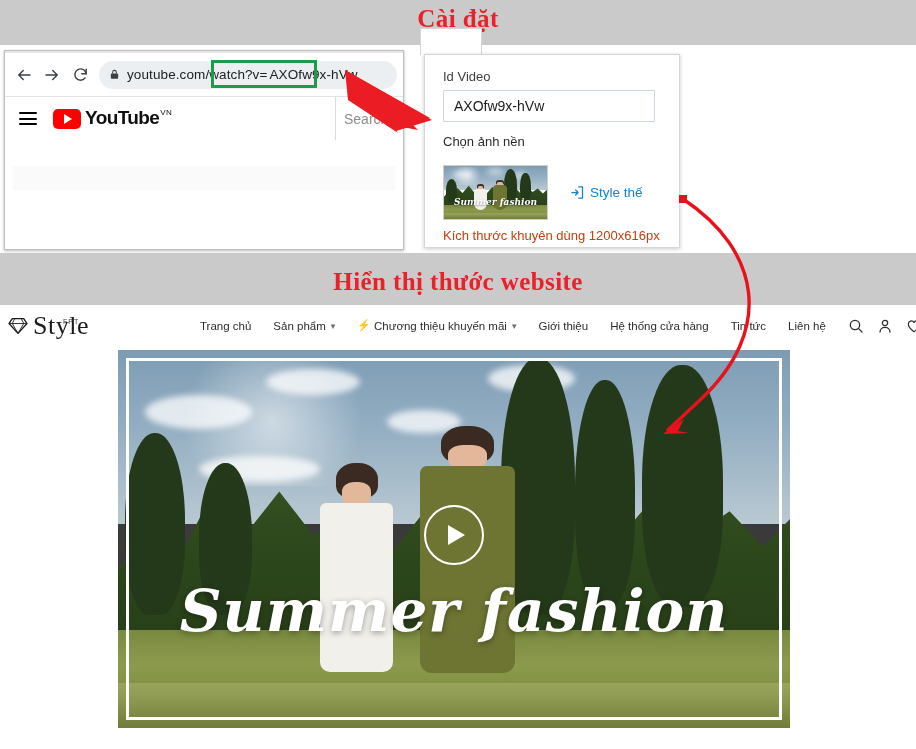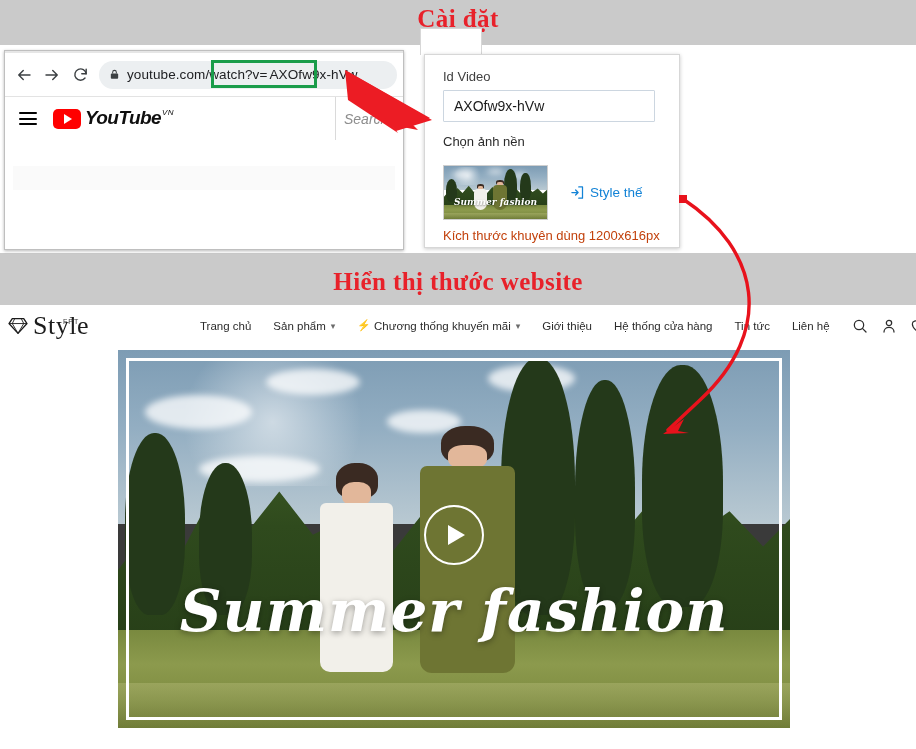--- a/index.html
+++ b/index.html
@@ -61,21 +61,21 @@
     padding:1px 2px;
   }
   .green-box{
     position:absolute;left:211px;top:60px;width:106px;height:28px;
     border:3px solid #1a9c4a;box-sizing:border-box;
     background:transparent;
   }
   .yt-bar{
     position:absolute;left:0;top:45px;width:100%;height:44px;
     border-top:1px solid #e3e3e3;
-    display:flex;align-items:center;background:#fff;box-sizing:border-box;font-style:italic;
+    display:flex;align-items:center;background:#fff;box-sizing:border-box;
   }
   .burger{margin-left:14px;width:18px;flex:0 0 auto;}
   .burger span{display:block;height:2px;background:#030303;margin:3.5px 0;border-radius:1px;}
   .yt-logo{display:flex;align-items:flex-start;margin-left:16px;}
   .yt-play-box{
     width:28px;height:20px;background:#ff0000;border-radius:5px;
     display:flex;align-items:center;justify-content:center;margin-top:1px;
   }
   .yt-play-box i{
     display:block;width:0;height:0;border-left:8px solid #fff;
@@ -343,21 +343,21 @@
     <div class="nav" style="margin-left:22px;">
       <div class="nav-item">
         <span>Trang chủ</span>
       </div>
       <div class="nav-item">
         <span>Sản phẩm</span>
         <span class="caret">▾</span>
       </div>
       <div class="nav-item">
         <span class="bolt">⚡</span>
-        <span>Chương thống khuyến mãi</span>
+        <span>Chương thiệu khuyến mãi</span>
         <span class="caret">▾</span>
       </div>
       <div class="nav-item">
         <span>Giới thiệu</span>
       </div>
       <div class="nav-item">
         <span>Hệ thống cửa hàng</span>
       </div>
       <div class="nav-item">
         <span>Tin tức</span>

